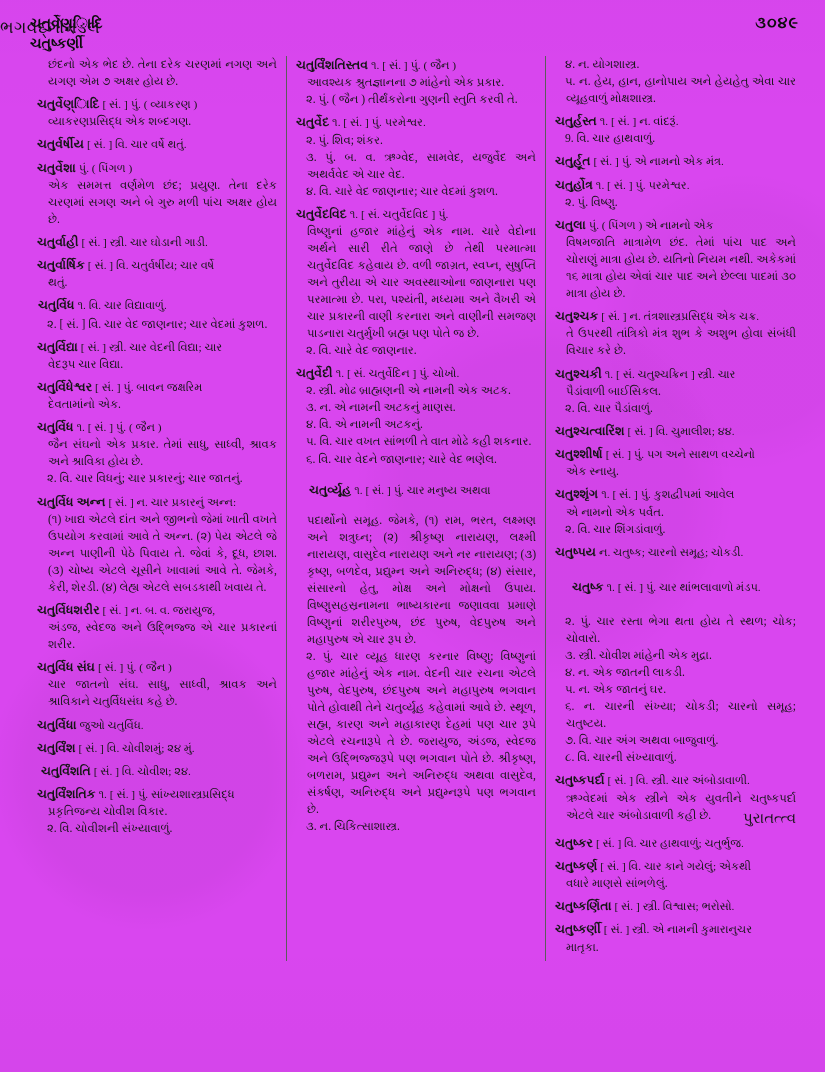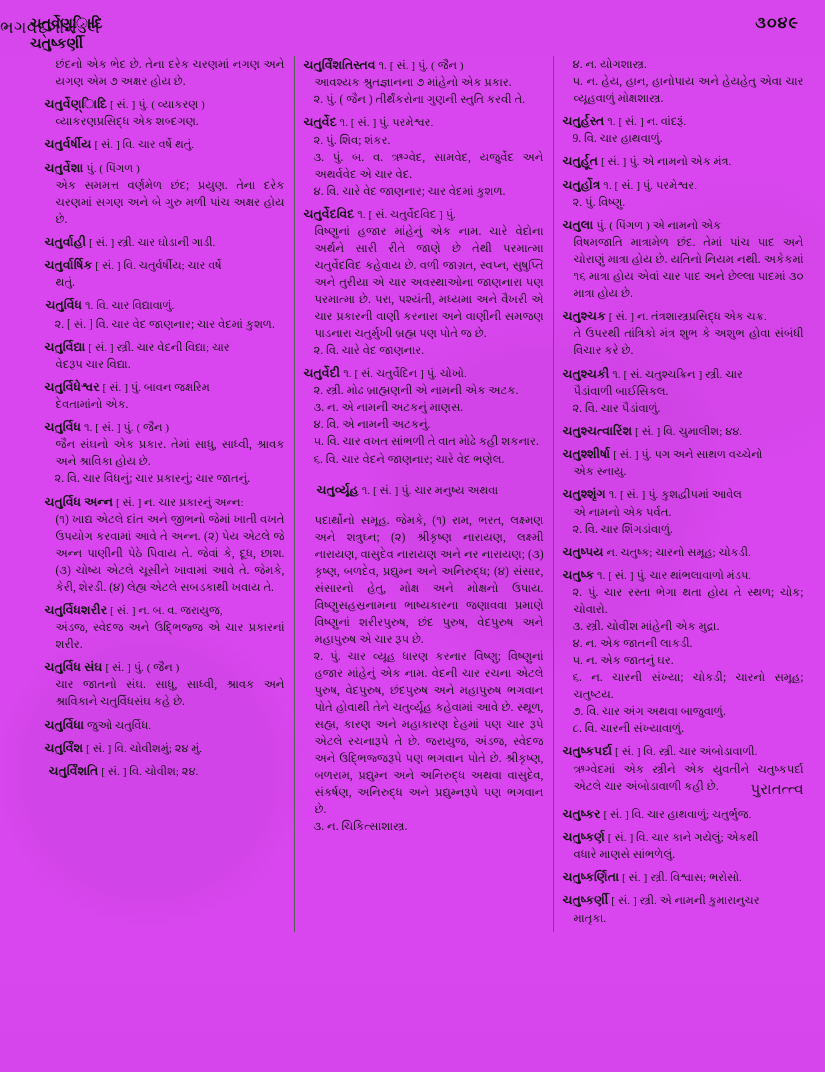--- a/index.html
+++ b/index.html
@@ -72,23 +72,22 @@
     color: #0c0c0c;
   }
 
   
   #columns {
     position: relative;
     z-index: 4;
     display: flex;
     width: 825px;
     box-sizing: border-box;
-    padding: 0 20px 0 43px;
+    padding: 0 20px 0 28px;
     align-items: stretch;
-    justify-content: center;
   }
   .col {
     box-sizing: border-box;
     width: 259px;
     flex: 0 0 259px;
     padding: 0 9px;
     font-size: 11.6px;
     line-height: 1.47;
     color: #151515;
     text-align: justify;
@@ -189,20 +188,25 @@
         </div>
         <div class="entry">
           <p style="margin: 0px;"><span class="hw">ચતુર્વિધા</span> <span class="brk">જુઓ ચતુર્વિધ.</span></p>
         </div>
         <div class="entry">
           <p style="margin: 0px;"><span class="hw">ચતુર્વિંશ</span> <span class="brk">[ સં. ] વિ. ચોવીશમું; ૨૪ મું.</span></p>
         </div>
         <div class="entry">
           <p style="margin: 4px;"><span class="hw">ચતુર્વિંશતિ</span> <span class="brk">[ સં. ] વિ. ચોવીશ; ૨૪.</span></p>
         </div>
+        <div class="entry">
+          <p style="margin: 0px;"><span class="hw">ચતુર્વિંશતિક</span> <span class="brk">૧. [ સં. ] પું. સાંખ્યશાસ્ત્રપ્રસિદ્ધ</span></p>
+          <p class="cont">પ્રકૃતિજન્ય ચોવીશ વિકાર.</p>
+          <p class="sense">૨. વિ. ચોવીશની સંખ્યાવાળું.</p>
+        </div>
       </div>
     <div class="col rule-right">
         <div class="entry">
           <p style="margin: 0px;"><span class="hw">ચતુર્વિંશતિસ્તવ</span> <span class="brk">૧.  [ સં. ]  પું.  ( જૈન )</span></p>
           <p class="cont">આવશ્યક શ્રુતજ્ઞાનના ૭ માંહેનો એક પ્રકાર.</p>
           <p class="sense">૨. પું.  ( જૈન ) તીર્થંકરોના ગુણની સ્તુતિ કરવી તે.</p>
         </div>
         <div class="entry">
           <p style="margin: 0px;"><span class="hw">ચતુર્વેદ</span> <span class="brk">૧. [ સં. ] પું. પરમેશ્વર.</span></p>
           <p class="sense">૨. પું. શિવ; શંકર.</p>
@@ -267,21 +271,21 @@
         </div>
         <div class="entry">
           <p style="margin: 0px;"><span class="hw">ચતુશ્શૃંગ</span> <span class="brk">૧. [ સં. ] પું.  કુશદ્વીપમાં આવેલ</span></p>
           <p class="cont">એ નામનો એક પર્વત.</p>
           <p class="sense">૨. વિ. ચાર શિંગડાંવાળું.</p>
         </div>
         <div class="entry">
           <p style="margin: 0px;"><span class="hw">ચતુષ્પય</span> <span class="brk">ન. ચતુષ્ક; ચારનો સમૂહ; ચોકડી.</span></p>
         </div>
         <div class="entry">
-          <p style="margin: 0px;"><span class="hw">ચતુષ્ક</span> <span class="brk">૧. [ સં. ] પું. ચાર થાંભલાવાળો મંડપ.</span></p>
+          <p style="margin: 17px;"><span class="hw">ચતુષ્ક</span> <span class="brk">૧. [ સં. ] પું. ચાર થાંભલાવાળો મંડપ.</span></p>
           <p class="sense">૨. પું. ચાર રસ્તા ભેગા થતા હોય તે સ્થળ; ચોક; ચોવારો.</p>
           <p class="sense">૩. સ્ત્રી. ચોવીશ માંહેની એક મુદ્રા.</p>
           <p class="sense">૪. ન. એક જાતની લાકડી.</p>
           <p class="sense">૫. ન. એક જાતનું ઘર.</p>
           <p class="sense">૬. ન. ચારની સંખ્યા; ચોકડી; ચારનો સમૂહ; ચતુષ્ટય.</p>
           <p class="sense">૭. વિ. ચાર અંગ અથવા બાજુવાળું.</p>
           <p class="sense">૮. વિ. ચારની સંખ્યાવાળું.</p>
         </div>
         <div class="entry">
           <p style="margin: 0px;"><span class="hw">ચતુષ્કપર્દા</span> <span class="brk">[ સં. ]  વિ. સ્ત્રી. ચાર અંબોડાવાળી.</span></p>

